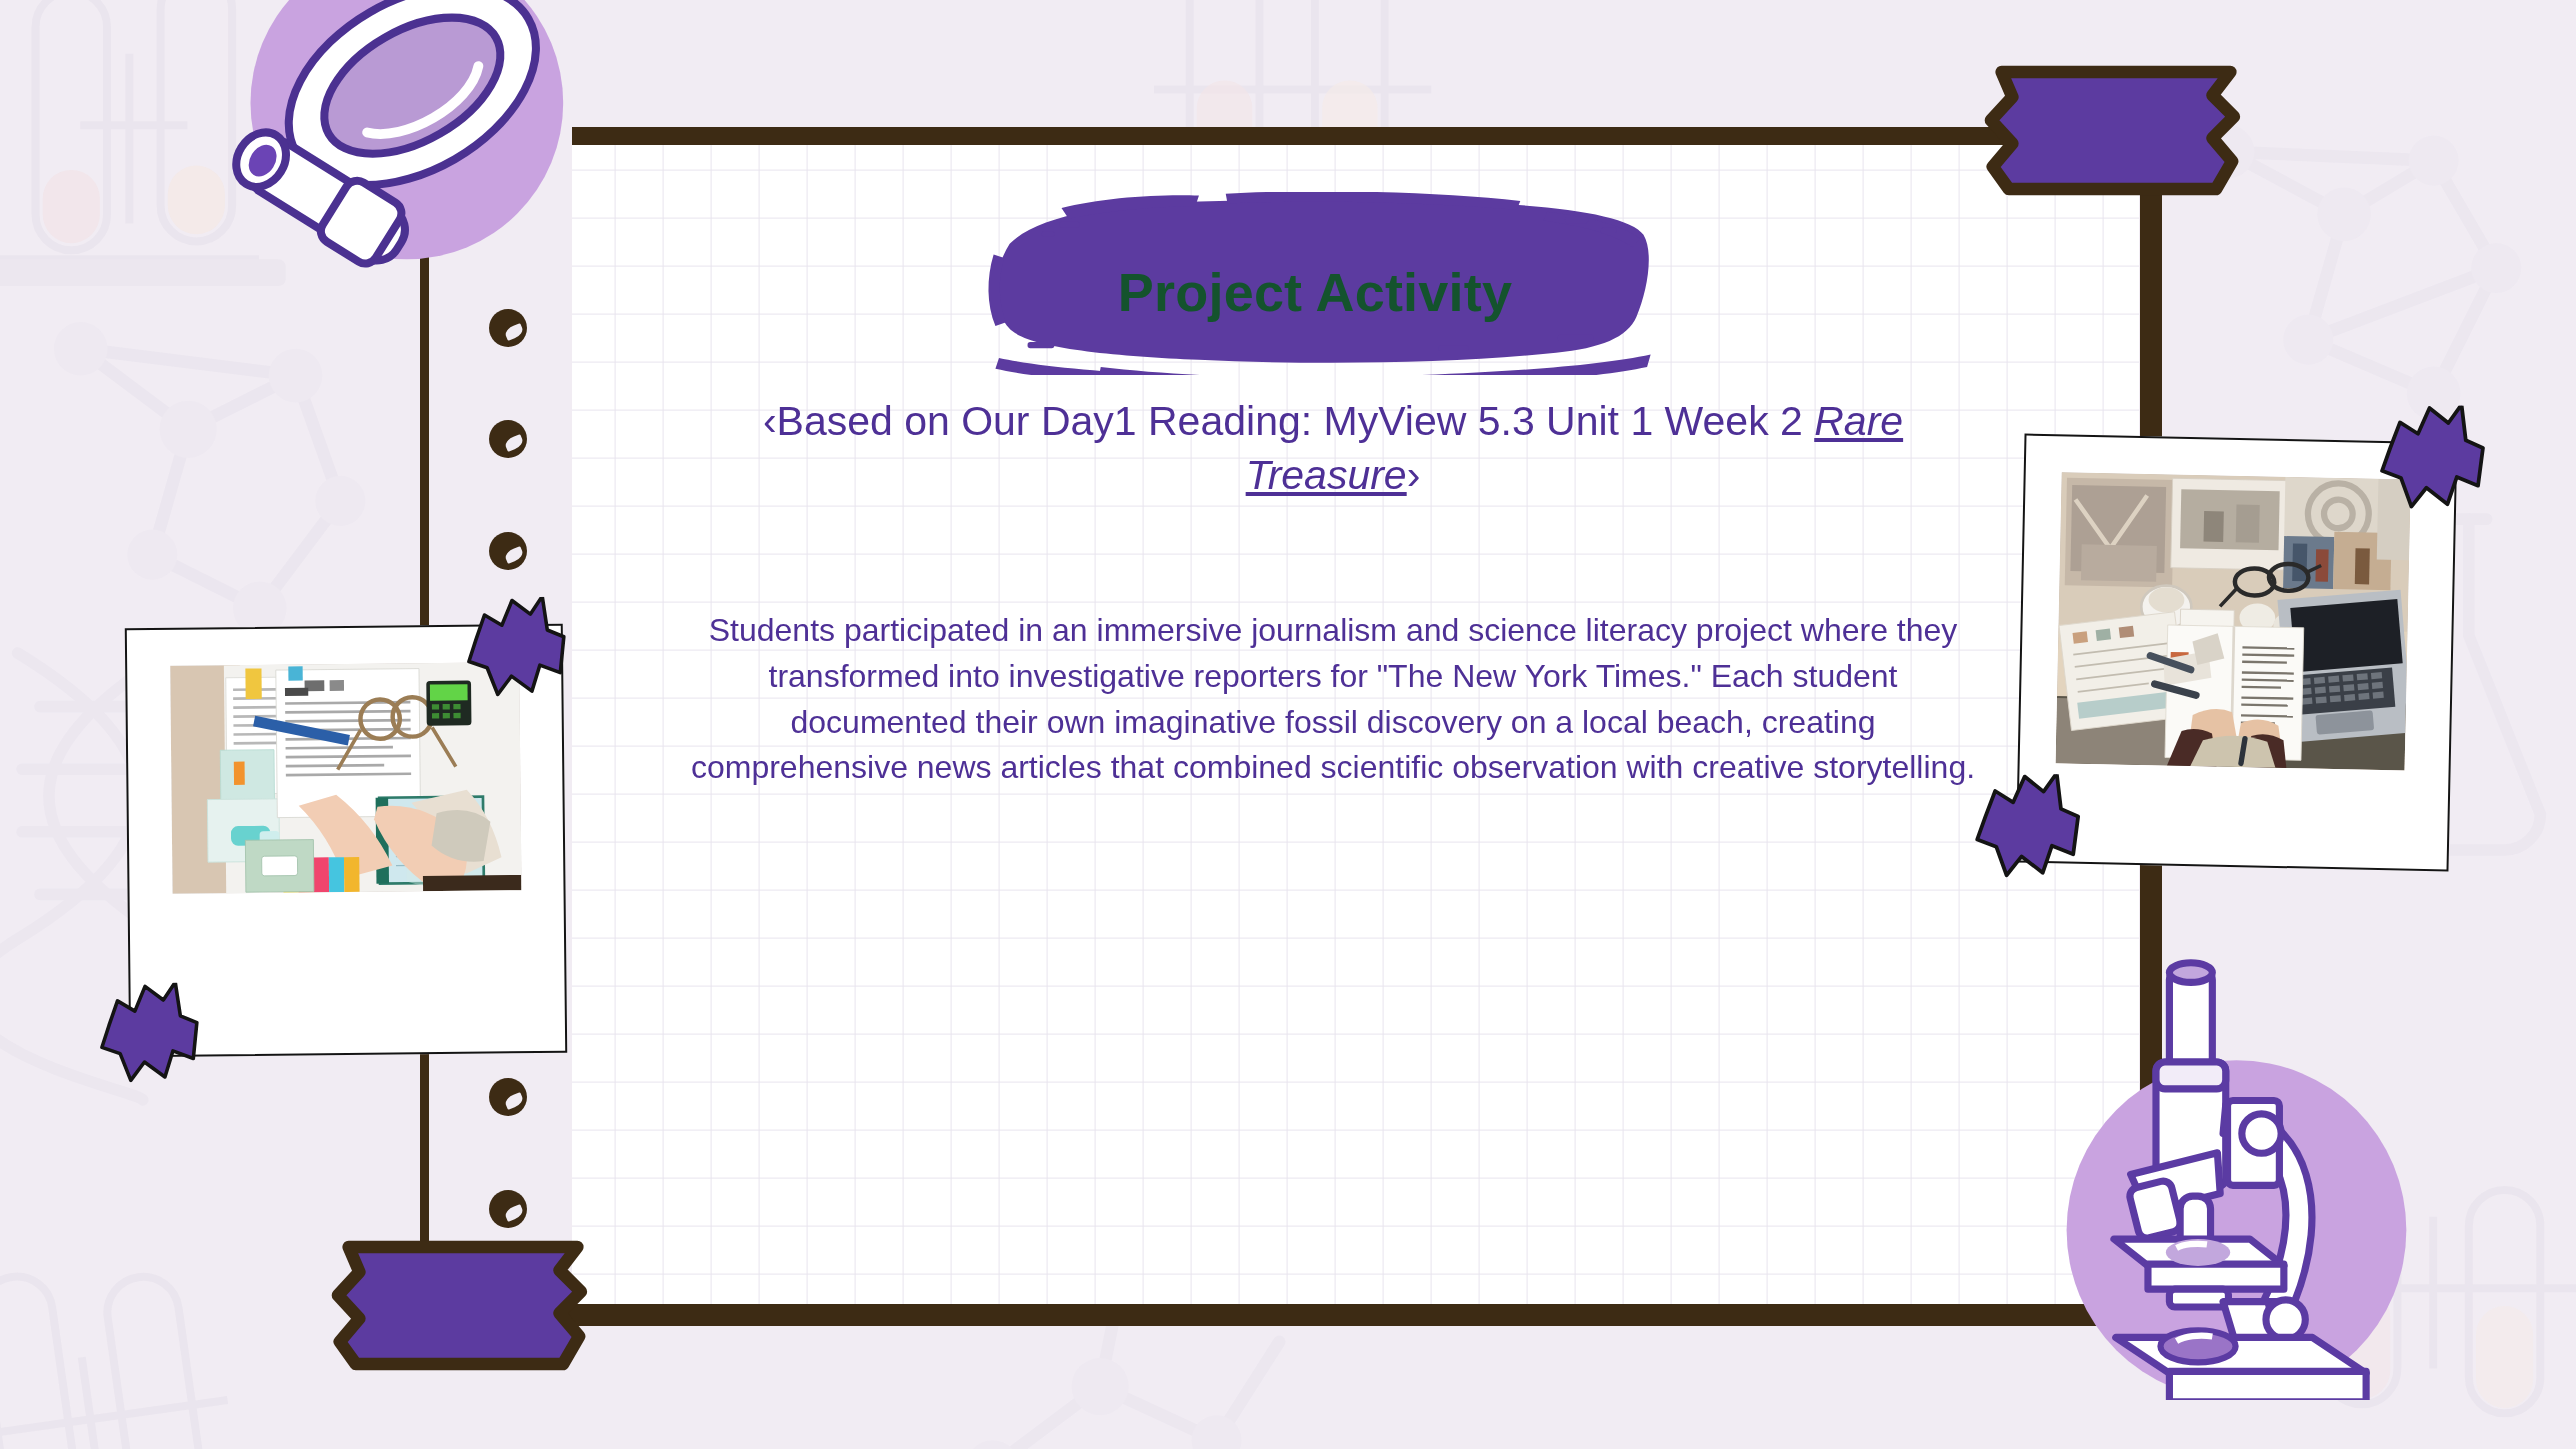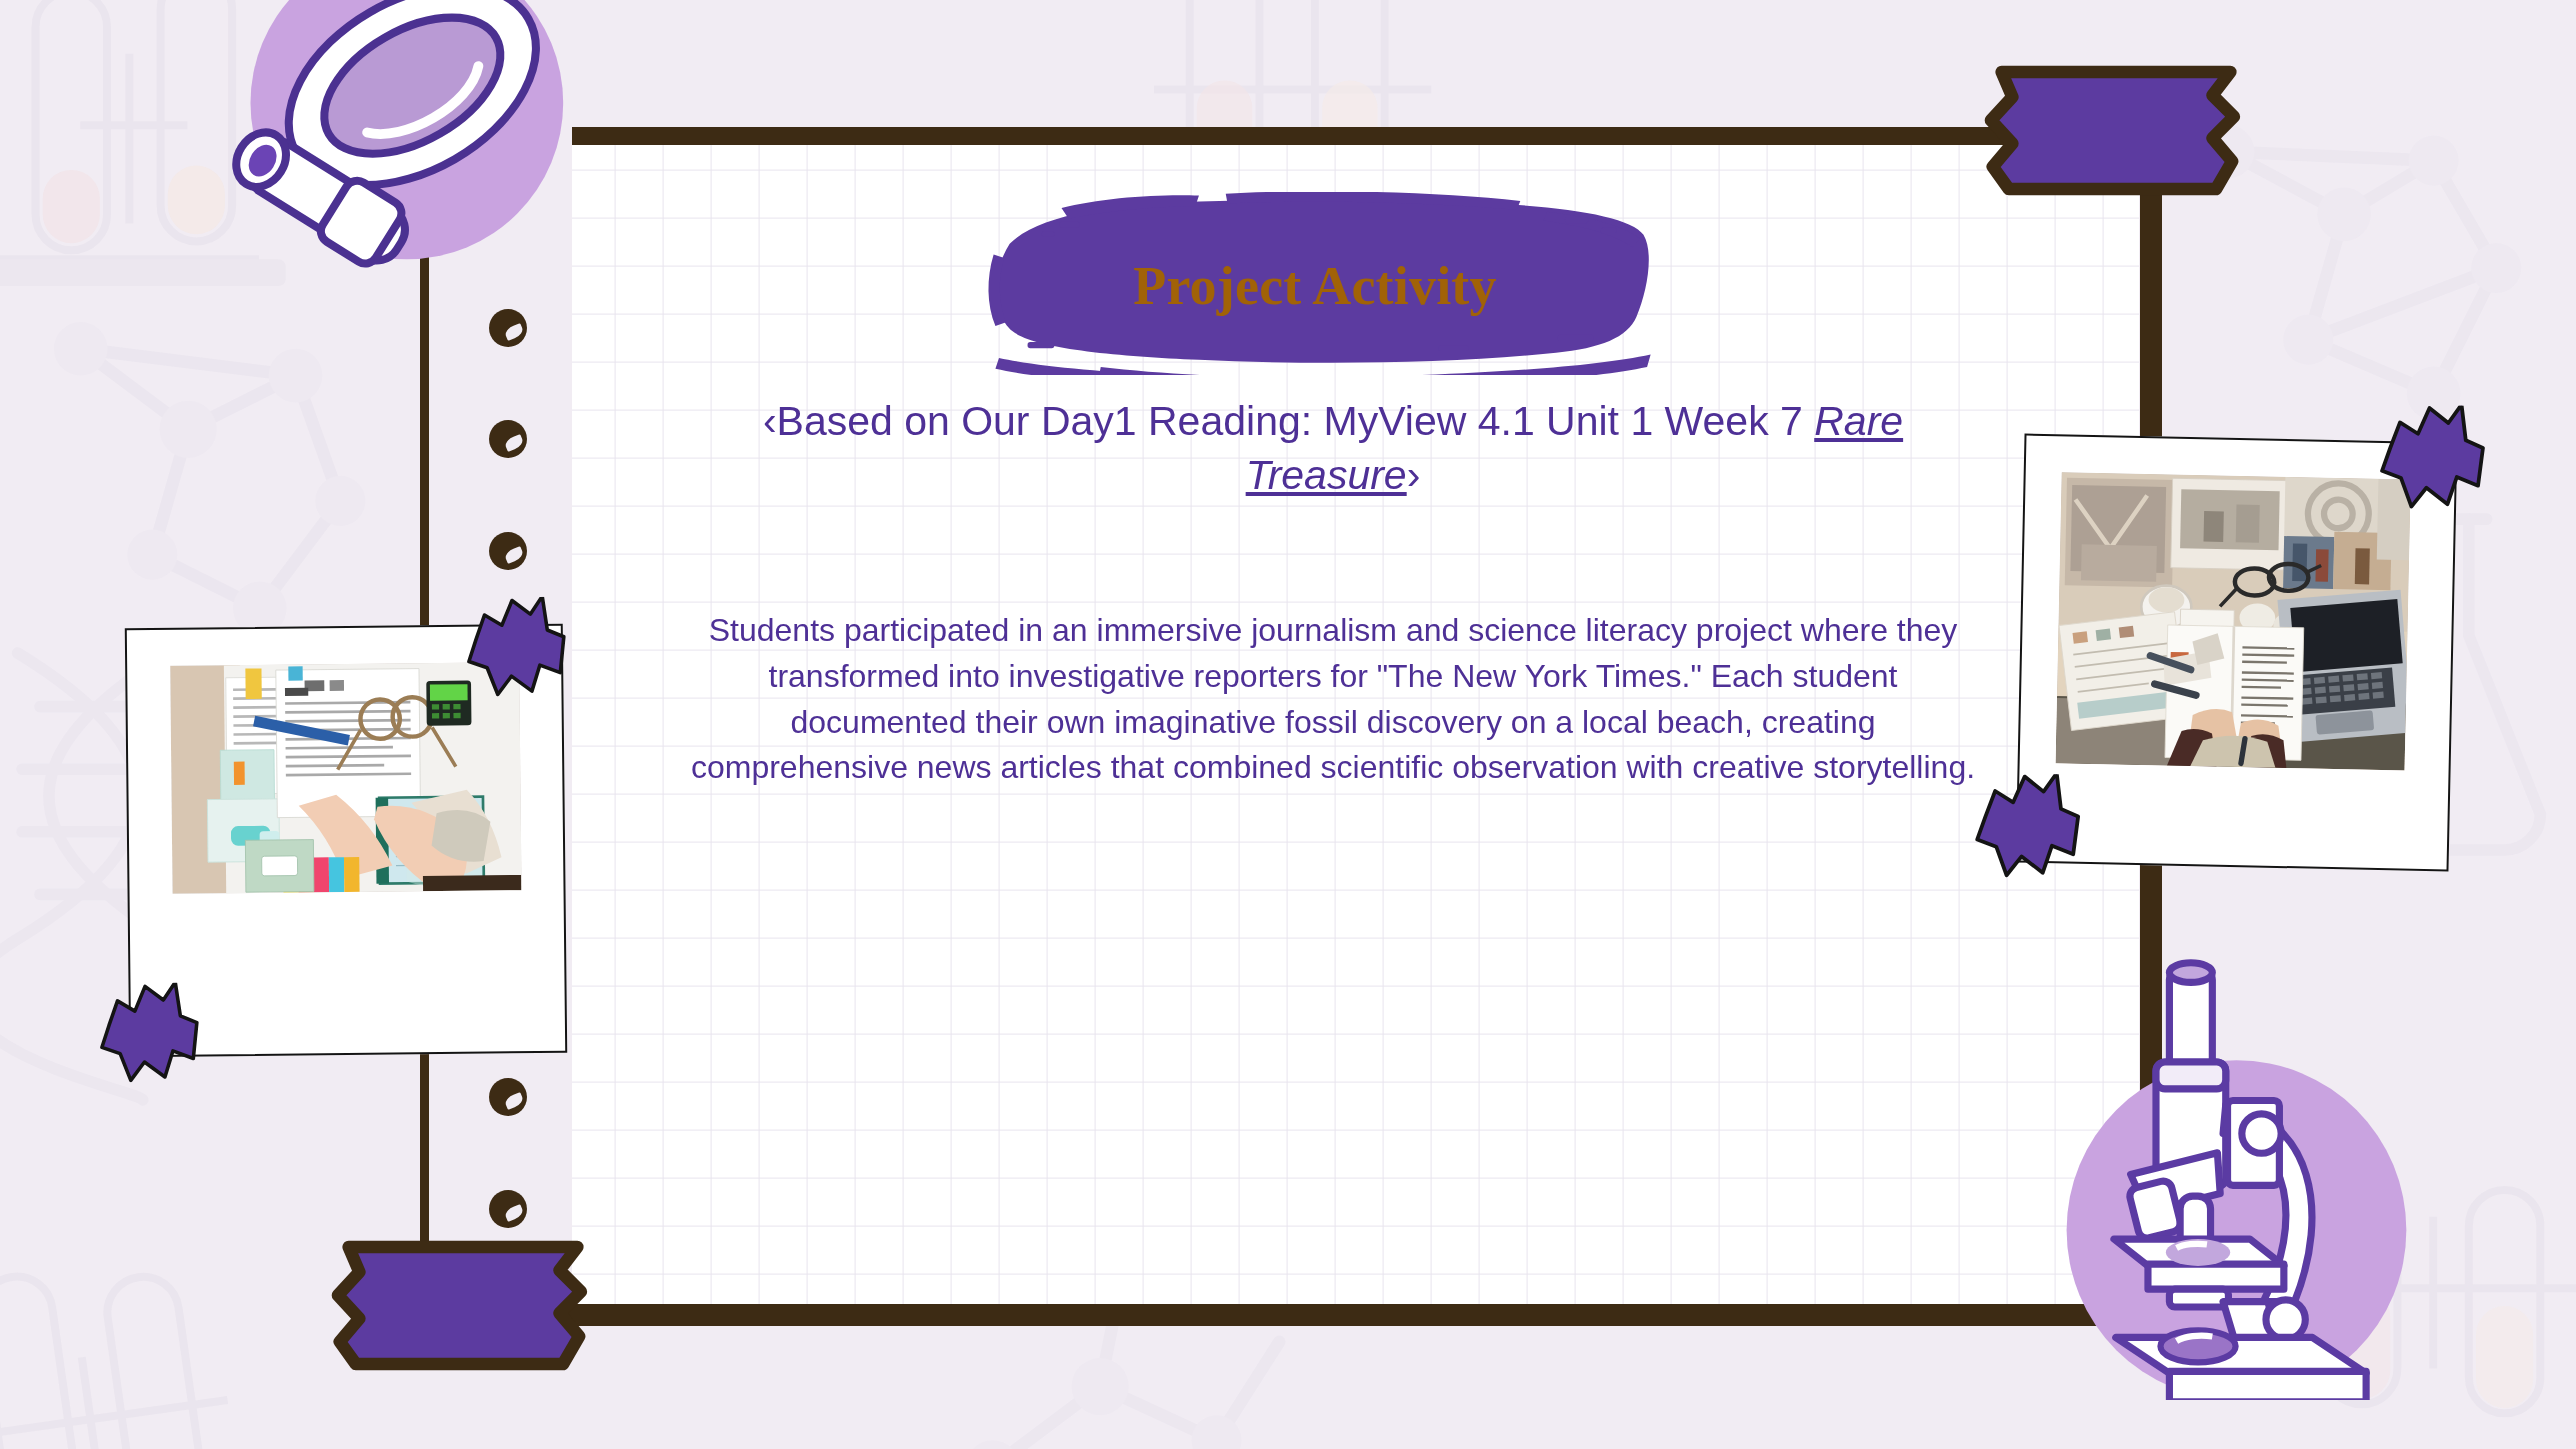--- a/index.html
+++ b/index.html
@@ -55,24 +55,24 @@
   .torn svg{display:block;}
 
   
   .polaroid{position:absolute;background:#ffffff;border:2.7px solid #141414;}
   .polaroid .photo{position:absolute;overflow:hidden;background:#d9d2cc;}
 
   
   .title-wrap{position:absolute;left:975px;top:192px;width:680px;height:183px;}
   .title-wrap svg{position:absolute;left:0;top:0;}
   .title-text{
-    position:absolute;left:0;top:2px;width:680px;height:183px;
+    position:absolute;left:0;top:8px;width:680px;height:183px;
     display:flex;align-items:center;justify-content:center;
-    color:#a16207;font-size:54px;font-weight:bold;letter-spacing:0.2px;
-    font-family:Liberation Serif, serif;
+    color:#14532d;font-size:54px;font-weight:bold;letter-spacing:0.2px;
+    font-family:Liberation Sans, sans-serif;
   }
 
   
   .subtitle{
     position:absolute;left:707px;top:394px;width:1252px;
     text-align:center;color:#4e3096;
     font-size:41px;line-height:1.32;font-weight:400;
   }
   .subtitle .em{font-style:italic;text-decoration:underline;}
   .para{
@@ -481,19 +481,19 @@
         <rect x="700" y="40" width="18" height="6" rx="3"></rect>
         <rect x="652" y="160" width="40" height="7" rx="3"></rect>
         <rect x="518" y="172" width="34" height="6" rx="3"></rect>
         <rect x="58" y="168" width="30" height="7" rx="3"></rect>
       </g>
     </svg>
     <div class="title-text">Project Activity</div>
   </div>
 
   <div class="subtitle">
-    <span>‹Based on Our Day1 Reading: MyView 4.1 Unit 1 Week 7 </span><span class="em">Rare Treasure</span><span>›</span>
+    <span>‹Based on Our Day1 Reading: MyView 5.3 Unit 1 Week 2 </span><span class="em">Rare Treasure</span><span>›</span>
   </div>
 
   <div class="para">Students participated in an immersive journalism and science literacy project where they transformed into investigative reporters for "The New York Times." Each student documented their own imaginative fossil discovery on a local beach, creating comprehensive news articles that combined scientific observation with creative storytelling.</div>
 
 </div>
 
 
 </body></html>

